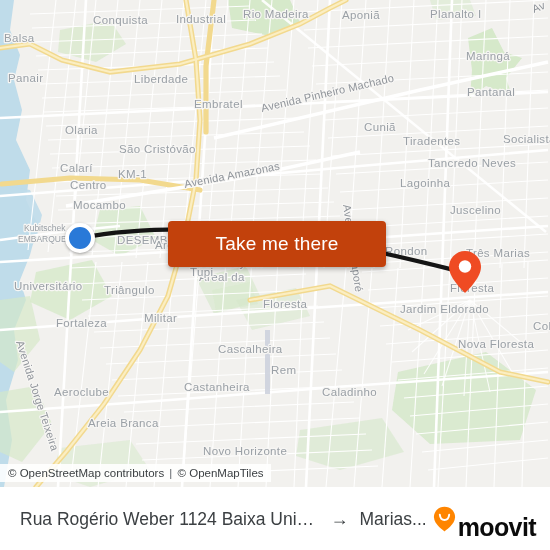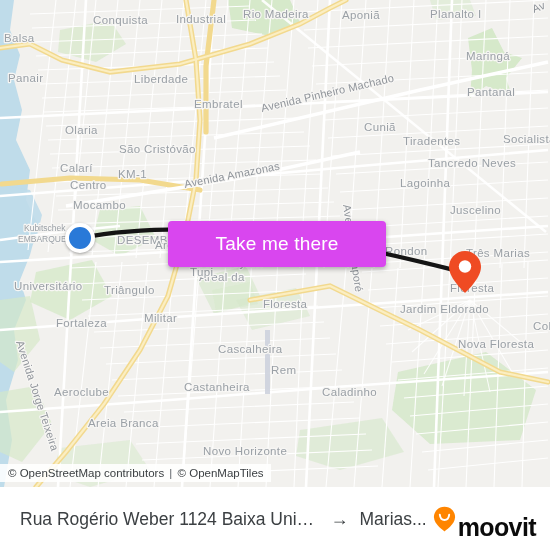--- a/index.html
+++ b/index.html
@@ -28,21 +28,21 @@
   .origin-dot{position:absolute;width:30px;height:30px;border-radius:50%;
      background:#2979d8;border:4px solid #ffffff;box-sizing:border-box;
      box-shadow:0 1px 3px rgba(0,0,0,.35);}
 
   .dest-pin{position:absolute;width:34px;height:44px;}
 
   
   .cta{
     position:absolute;
     left:168px;top:221px;width:218px;height:46px;
-    background:#d946ef;color:#ffffff;border:0;border-radius:4px;
+    background:#c2410c;color:#ffffff;border:0;border-radius:4px;
     font-family:"Liberation Sans",sans-serif;
     font-size:19px;letter-spacing:.2px;
     display:flex;align-items:center;justify-content:center;
     box-shadow:0 2px 5px rgba(0,0,0,.30);
     cursor:pointer;
   }
 
   
   .attrib{
     position:absolute;left:0;top:464px;

